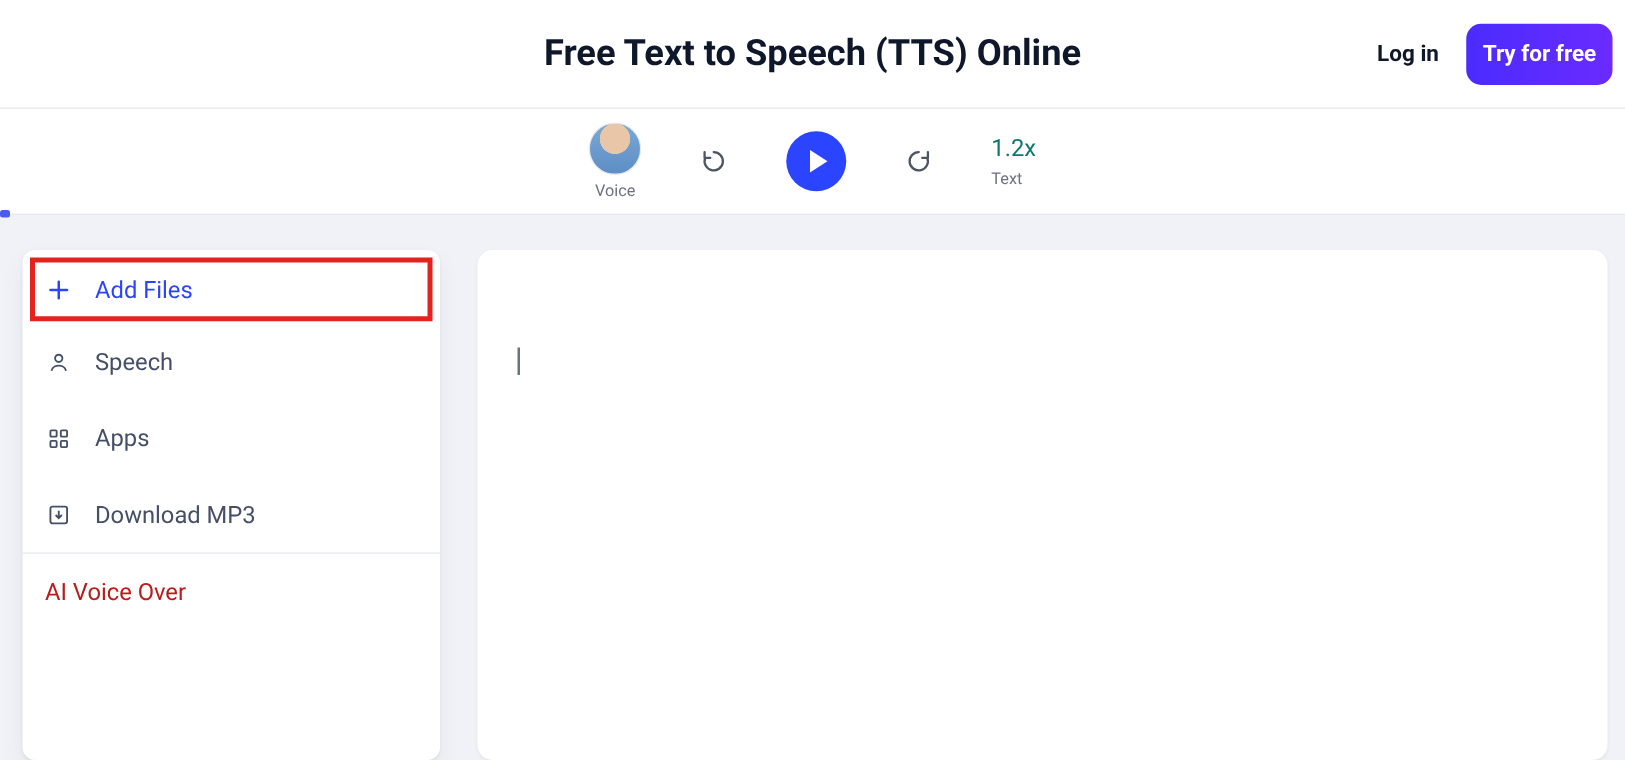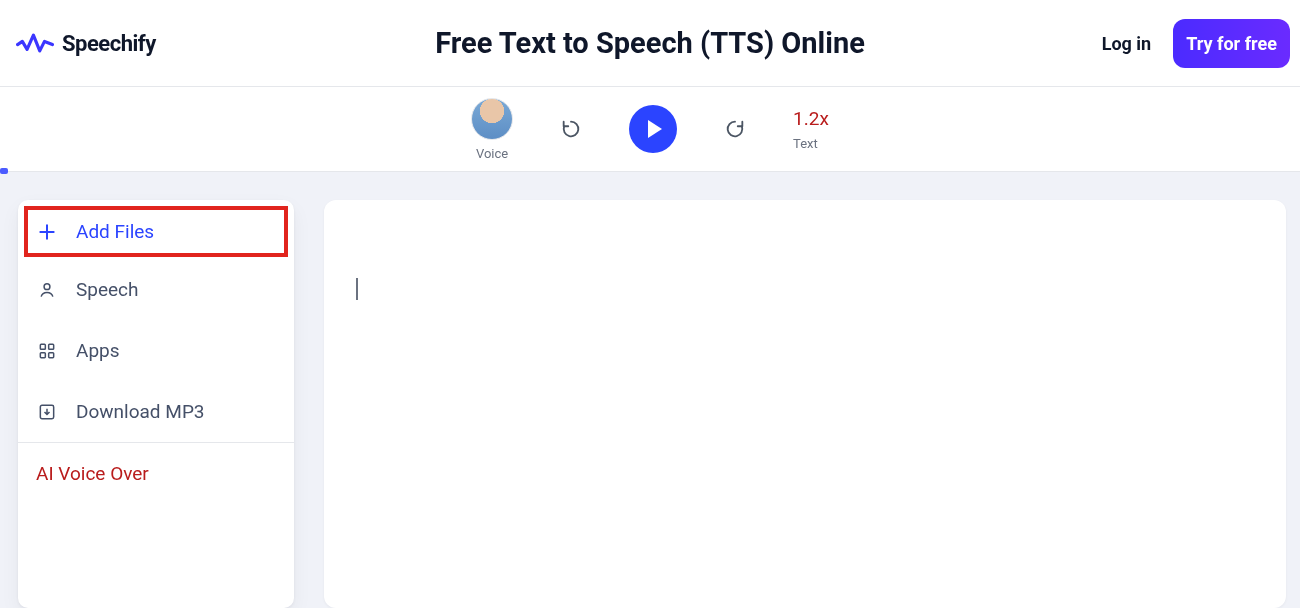--- a/index.html
+++ b/index.html
@@ -91,33 +91,33 @@
     display:flex;align-items:center;justify-content:center;
     cursor:pointer;
   }
   .play-triangle {
     width:0;height:0;
     border-left:14px solid #fff;
     border-top:9px solid transparent;
     border-bottom:9px solid transparent;
     margin-left:4px;
   }
-  .speed-val { font-size:19px; color:#b91c1c; }
+  .speed-val { font-size:19px; color:#0f766e; }
   .progress-strip {
     position:absolute; left:0; bottom:-3px;
     width:8px;height:6px;background:#4b5bff;border-radius:2px;
   }
   .workspace {
     background:#f0f2f8;
     height: calc(608px - 87px - 85px);
     padding: 28px 14px 0 18px;
     display:flex;gap:30px;
   }
   .sidebar {
-    width:276px;
+    width:334px;
     background:#fff;
     border-radius:10px;
     box-shadow:0 1px 3px rgba(15,23,42,.06),0 8px 20px rgba(15,23,42,.05);
     display:flex;flex-direction:column;
     overflow:hidden;
   }
   .side-item {
     display:flex;align-items:center;gap:18px;
     padding:19px 18px;
     font-size:19px;color:#455068;
@@ -146,28 +146,20 @@
   .cursor {
     position:absolute;
     left:32px;top:78px;
     width:1.5px;height:22px;background:#6b7280;
   }
 </style>
 </head>
 <body>
 
 <div class="header">
-  <div class="logo">
-    <span class="logo-mark">
-      <svg viewBox="0 0 48 28" width="38" height="28">
-        <path d="M2 16 L8 12 L14 22 L22 4 L30 24 L36 12 L46 16" fill="none" stroke="#3b36ff" stroke-width="4" stroke-linejoin="round" stroke-linecap="round"></path>
-      </svg>
-    </span>
-    <span class="logo-text">Speechify</span>
-  </div>
   <div class="title">Free Text to Speech (TTS) Online</div>
   <div class="header-actions">
     <span class="login-link">Log in</span>
     <span class="cta">Try for free</span>
   </div>
 </div>
 
 <div class="toolbar">
   <div class="tb-col">
     <div class="avatar"></div>

